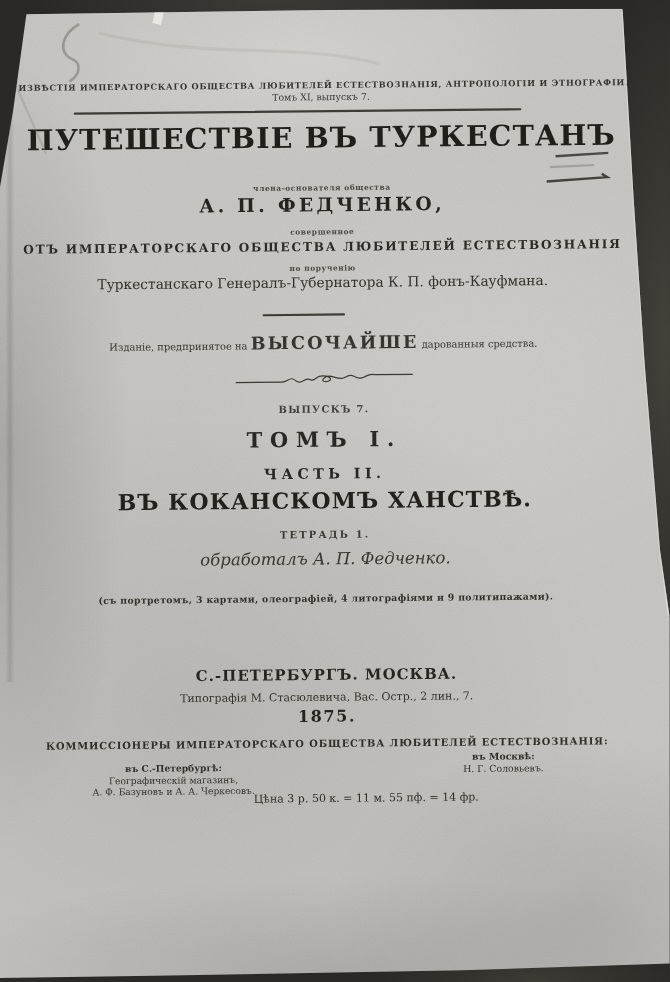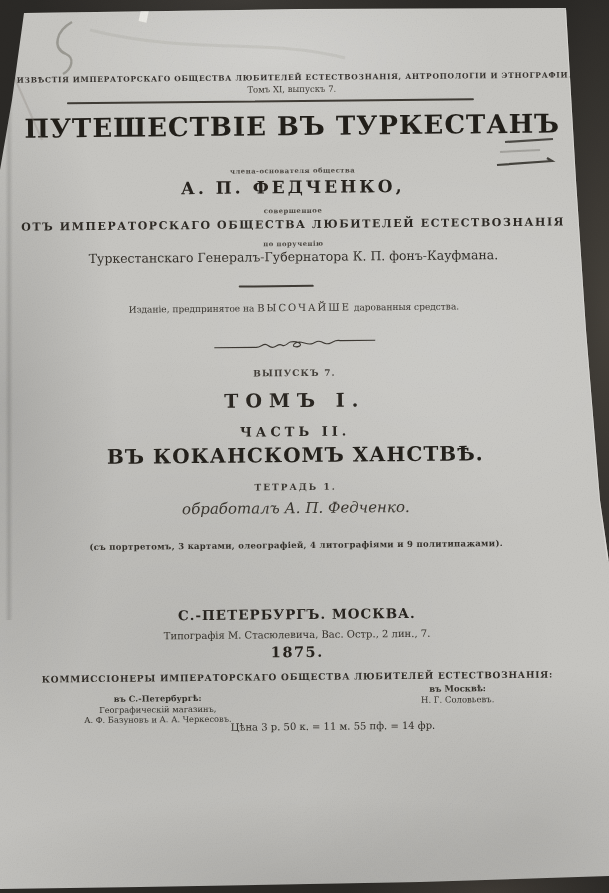--- a/index.html
+++ b/index.html
@@ -42,21 +42,21 @@
   .booktitle{top:111px;font-size:26px;font-weight:700;letter-spacing:1px;color:#221f1a;}
   .tiny{font-size:6.8px;font-weight:700;letter-spacing:.5px;color:#4c4842;}
   .authintro{top:167px;}
   .author{top:177px;font-size:17px;font-weight:700;letter-spacing:3px;color:#27231e;}
   .soversh{top:207px;}
   .society{top:218px;font-size:11px;font-weight:700;letter-spacing:1.6px;color:#2e2a25;}
   .byorder{top:240px;}
   .governor{top:249px;font-size:12.5px;color:#332f29;}
   .rule2{top:285px;left:240px;width:75px;height:2px;}
   .edition{top:302px;font-size:9px;color:#39352f;}
-  .edition b{font-size:10px;letter-spacing:2px;font-weight:400;}
+  .edition b{font-size:16px;letter-spacing:2px;font-weight:700;}
   .issue{top:368px;font-size:9px;font-weight:700;letter-spacing:1.2px;color:#44403a;}
   .volume{top:389px;font-size:19px;font-weight:700;letter-spacing:7px;color:#2b2722;}
   .part{top:424px;font-size:13px;font-weight:700;letter-spacing:4px;color:#2b2722;}
   .subtitle{top:443px;font-size:20px;font-weight:700;letter-spacing:1px;color:#24211c;}
   .notebook{top:482px;font-size:9px;font-weight:700;letter-spacing:2px;color:#3c3832;}
   .prepared{top:499px;font-size:15px;font-style:italic;color:#3a362f;}
   .contents{top:540px;font-size:8.5px;font-weight:700;letter-spacing:.3px;color:#35312b;}
   .cities{top:606px;font-size:13.5px;font-weight:700;letter-spacing:1px;color:#28241f;}
   .printer{top:629px;font-size:10px;color:#343029;}
   .year{top:643px;font-size:14.5px;font-weight:800;letter-spacing:1.5px;color:#27231d;}

